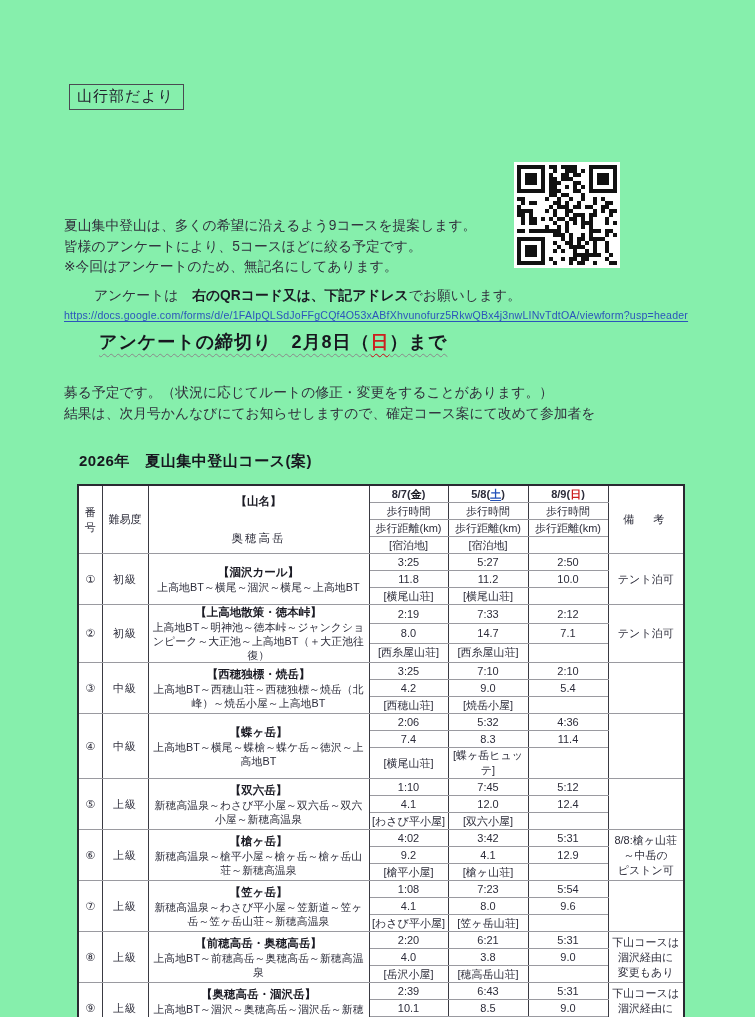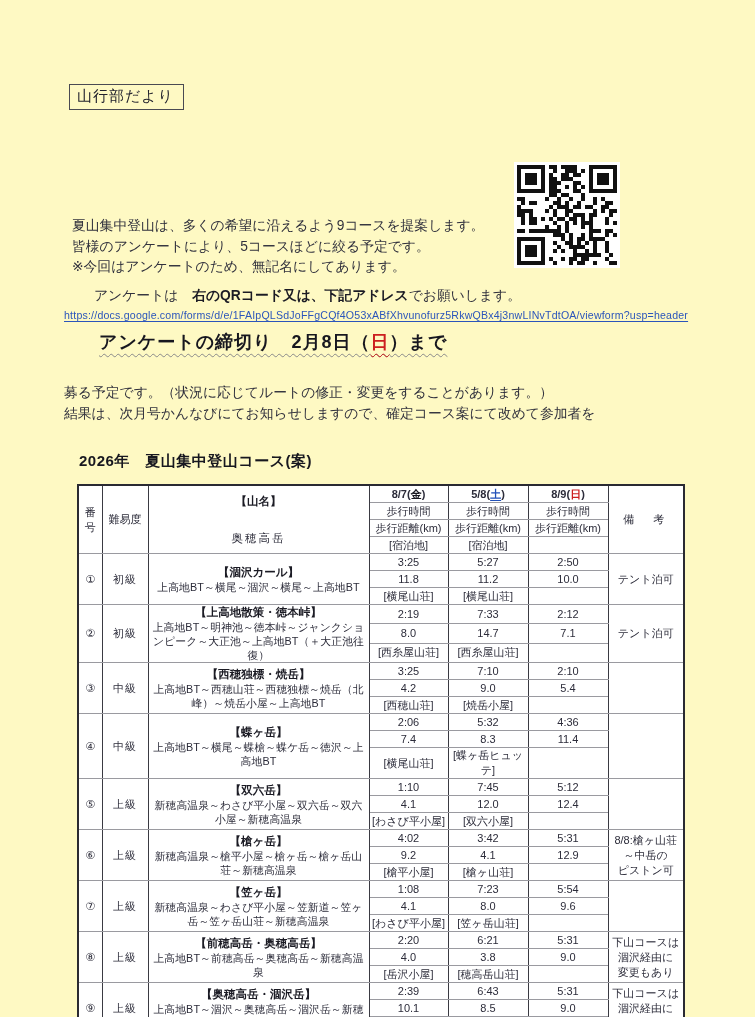--- a/index.html
+++ b/index.html
@@ -1,17 +1,17 @@
 <!DOCTYPE html>
 <html><head>
 <meta charset="utf-8">
 <style>
   html,body{margin:0;padding:0;background:#ffffff;}
   .page{
-    position:relative;width:755px;height:1017px;background:#fef9c3;
+    position:relative;width:755px;height:1017px;background:#86efac;
     font-family:"Liberation Sans","DejaVu Sans",sans-serif;
     color:#31313d;overflow:hidden;
   }
   .abs{position:absolute;}
   
   .box-title{
     left:69px;top:84px;border:1.3px solid #4a4a52;padding:2px 9px 3px 7px;
     font-size:15px;letter-spacing:1px;color:#23232e;
   }
   .box-heading{
@@ -19,21 +19,21 @@
     font-size:14.5px;font-weight:bold;color:#17171f;letter-spacing:.5px;
   }
   
   .sched{left:113px;top:159px;font-size:14.5px;line-height:23px;color:#2c2c3a;letter-spacing:1px;}
   .sched .lbl{letter-spacing:2px;}
   .u{ text-decoration:underline;text-underline-offset:3px;}
   .red{color:#cc2020;}
   
   .qr{left:514px;top:162px;width:106px;height:106px;}
   
-  .para1{left:72px;top:216px;font-size:13.8px;line-height:20.5px;color:#31313d;}
+  .para1{left:64px;top:216px;font-size:13.8px;line-height:20.5px;color:#31313d;}
   .survey{left:94px;top:287px;font-size:13.8px;color:#31313d;}
   .survey b{color:#1b1b24;}
   .url{left:64px;top:309px;font-size:10.6px;color:#2b55bb;text-decoration:underline;text-underline-offset:2px;letter-spacing:.2px;}
   .deadline{
     left:99px;top:330px;font-size:18px;font-weight:bold;color:#17171f;letter-spacing:1px;
     text-decoration:underline wavy #8a8a8a 1px;text-underline-offset:5px;
   }
   .deadline .red-wavy{color:#cc2020;text-decoration:underline wavy #cc2020 1px;text-underline-offset:5px;}
   .para2{left:64px;top:382px;font-size:13.8px;line-height:21px;color:#31313d;}
   .email{color:#2b55bb;font-weight:bold;text-decoration:underline;text-underline-offset:2px;}

